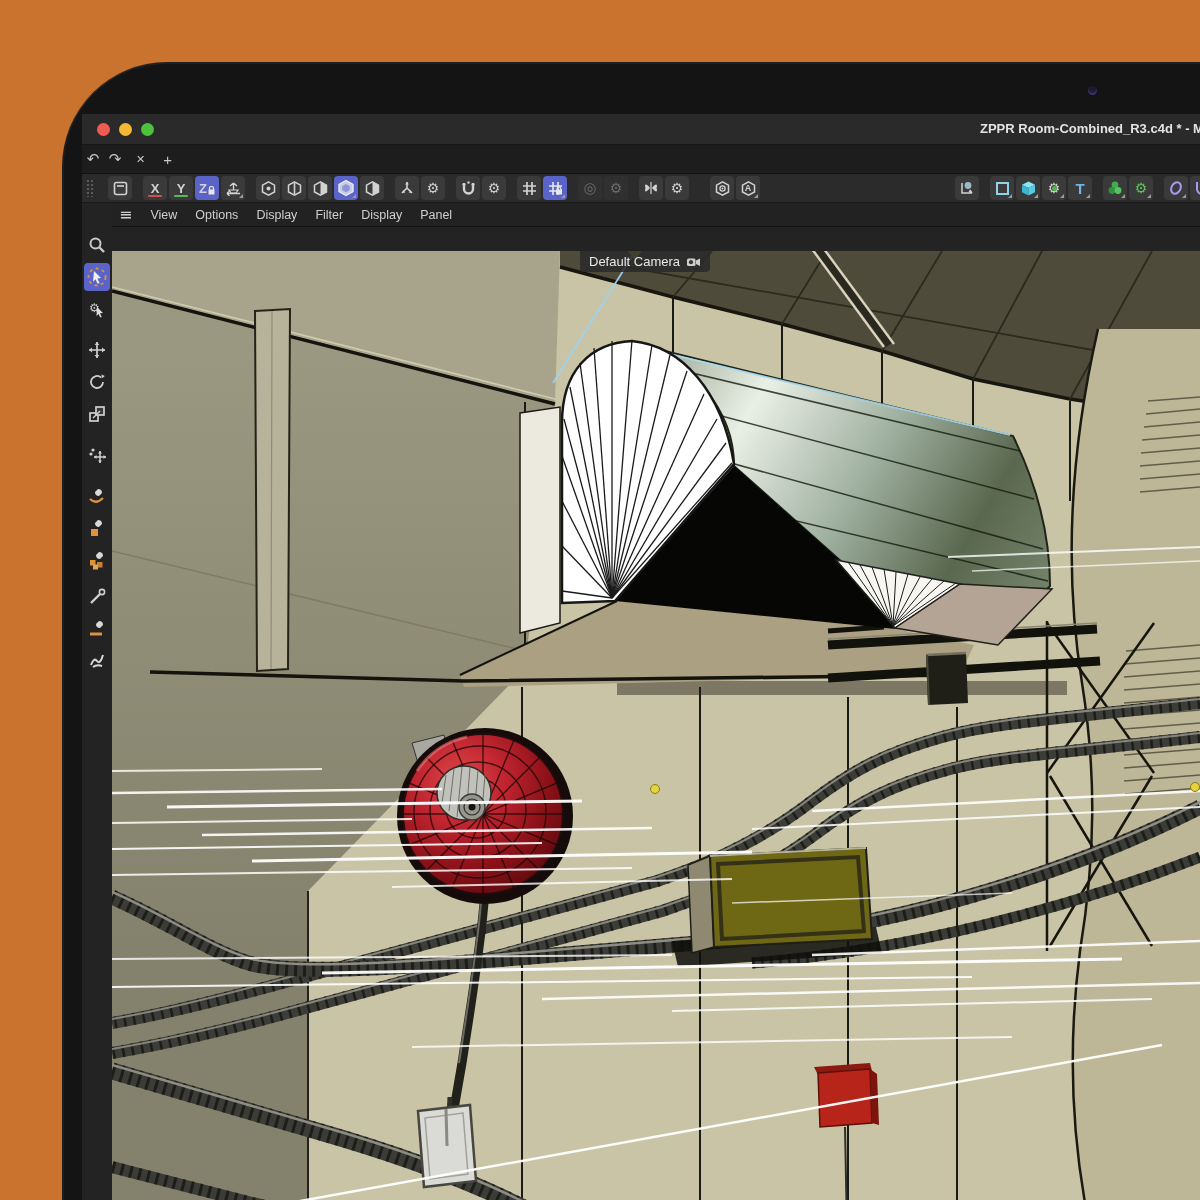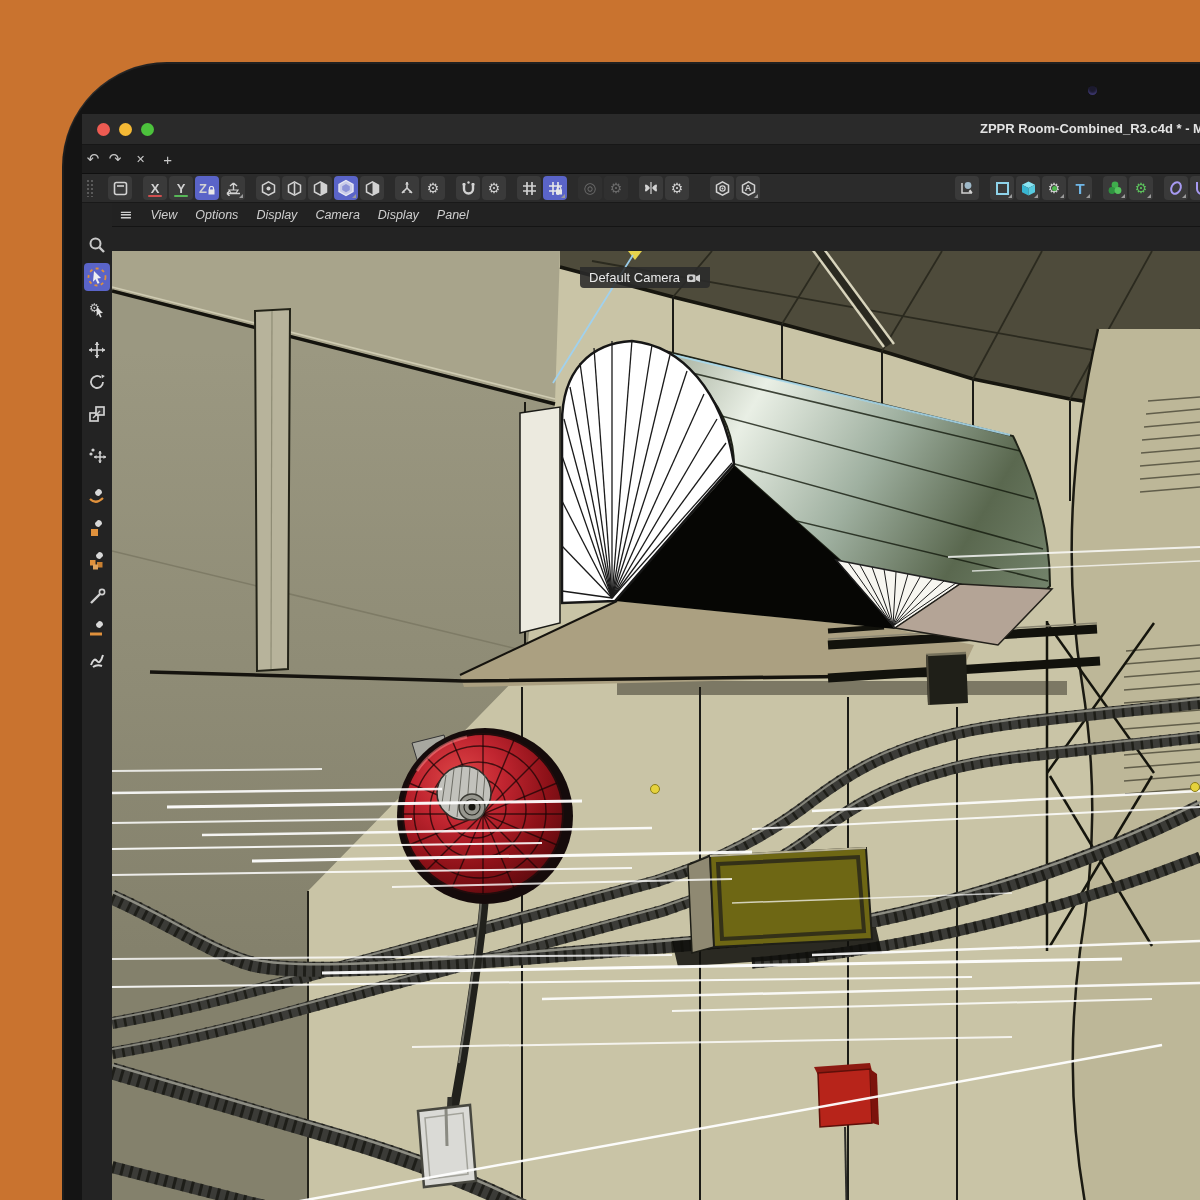--- a/index.html
+++ b/index.html
@@ -42,32 +42,32 @@
   .tb.dis{opacity:.38;}
   .tb .ul{position:absolute;left:5px;right:5px;bottom:3px;height:2px;border-radius:1px;}
   .sub::after{content:"";position:absolute;right:2px;bottom:2px;border-left:4px solid transparent;
               border-bottom:4px solid #9a9a9a;}
   .tbright{position:absolute;left:873px;top:2px;display:flex;gap:2px;}
   .gearch{font-size:14px;color:#cfcfcf;}
 
   .menubar{position:relative;height:23px;background:#222222;border-bottom:1px solid #141414;
            display:flex;align-items:center;color:#cfcfcf;font-size:12.5px;margin-left:30px;}
   .burger{color:#cfcfcf;font-size:16px;padding:0 9px 0 7px;}
-  .mitem{padding:0 9px;font-style:italic;}
+  .mitem{padding:0 9px;}
 
   .mainrow{position:absolute;left:0;top:114px;right:0;bottom:0;}
   .rail{position:absolute;left:0;top:0;bottom:0;width:30px;background:#232323;display:flex;
         flex-direction:column;align-items:center;padding-top:1px;}
   .rt{width:26px;height:28px;margin:2px 0;display:flex;align-items:center;justify-content:center;
       border-radius:4px;position:relative;color:#c9c9c9;}
   .rt.blue{background:#5a64c8;}
   .rsep{height:9px;}
 
   .vpwrap{position:absolute;left:30px;top:23px;right:0;bottom:0;background:#c9c4a6;overflow:hidden;}
-  .campill{position:absolute;left:468px;top:16px;height:21px;background:rgba(42,42,42,.88);
+  .campill{position:absolute;left:468px;top:0;height:21px;background:rgba(42,42,42,.88);
            border-radius:0 0 4px 4px;display:flex;align-items:center;gap:6px;padding:0 9px;
            color:#e9e9e9;font-size:13px;z-index:5;}
 </style>
 </head>
 <body>
 
 <div class="laptop">
   <div class="webcam"></div>
 
   <div class="screen">
@@ -286,21 +286,21 @@
         </div>
 
       </div>
     </div>
 
     <div class="menubar">
       <span class="burger uni">≡</span>
       <span class="mitem">View</span>
       <span class="mitem">Options</span>
       <span class="mitem">Display</span>
-      <span class="mitem">Camera</span>
+      <span class="mitem">Filter</span>
       <span class="mitem">Display</span>
       <span class="mitem">Panel</span>
     </div>
 
     <div class="mainrow">
 
       <div class="rail">
         <div class="rt">
           <svg width="18" height="18">
               <circle cx="7.5" cy="7.5" r="5" fill="none" stroke="#c9c9c9" stroke-width="2"></circle>

